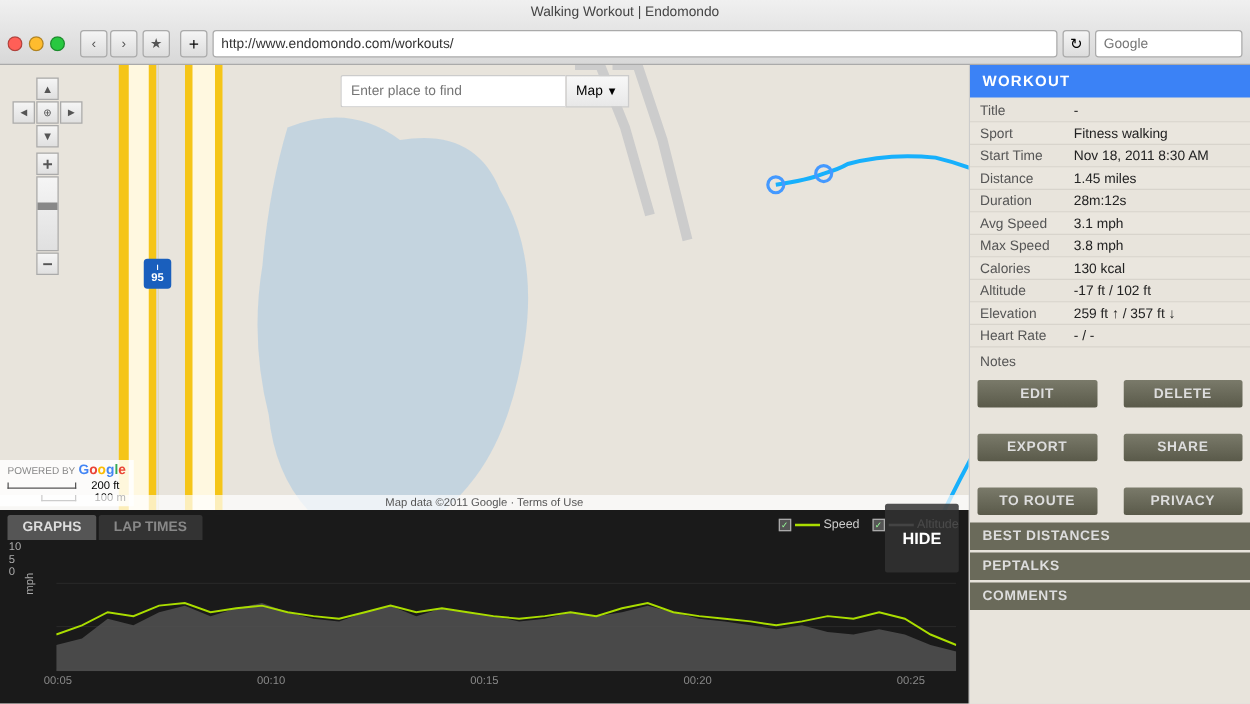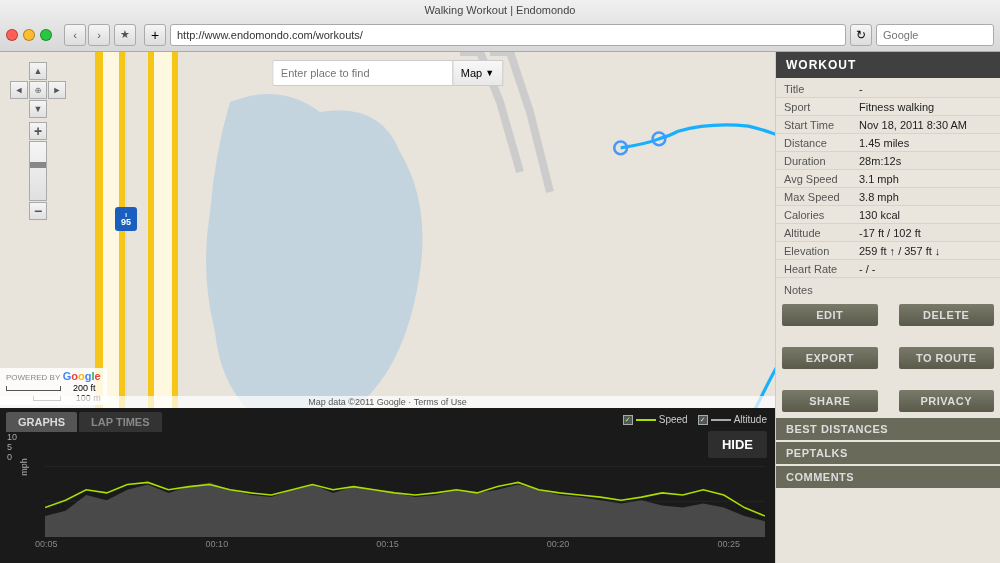--- a/index.html
+++ b/index.html
@@ -171,21 +171,21 @@
     }
 
     
     .hide-btn {
       position: absolute;
       bottom: 105px;
       right: 8px;
       background: rgba(50, 50, 50, 0.85);
       color: white;
       border: none;
-      padding: 6px 14px;
+      padding: 20px 14px;
       font-size: 13px;
       font-weight: bold;
       cursor: pointer;
       border-radius: 2px;
       z-index: 10;
     }
 
     
     .interstate-sign {
       position: absolute;
@@ -276,21 +276,21 @@
     .sidebar {
       width: 225px;
       background: #e8e4dc;
       border-left: 1px solid #ccc;
       overflow-y: auto;
       display: flex;
       flex-direction: column;
     }
 
     .workout-header {
-      background: #404040;
+      background: #3b82f6;
       color: white;
       font-size: 12px;
       font-weight: bold;
       padding: 6px 10px;
       letter-spacing: 1px;
     }
 
     .workout-stats {
       padding: 2px 0;
     }
@@ -576,22 +576,22 @@
     </div>
 
     <div class="notes-row">
       <span class="notes-label">Notes</span>
     </div>
 
     <div class="action-buttons">
       <button class="action-btn">EDIT</button>
       <button class="action-btn">DELETE</button>
       <button class="action-btn">EXPORT</button>
+      <button class="action-btn">SHARE</button>
       <button class="action-btn">TO ROUTE</button>
-      <button class="action-btn">SHARE</button>
       <button class="action-btn">PRIVACY</button>
     </div>
 
     <div class="section-header">BEST DISTANCES</div>
     <div class="section-header">PEPTALKS</div>
     <div class="section-header">COMMENTS</div>
   </div>
 
 </div>
 

